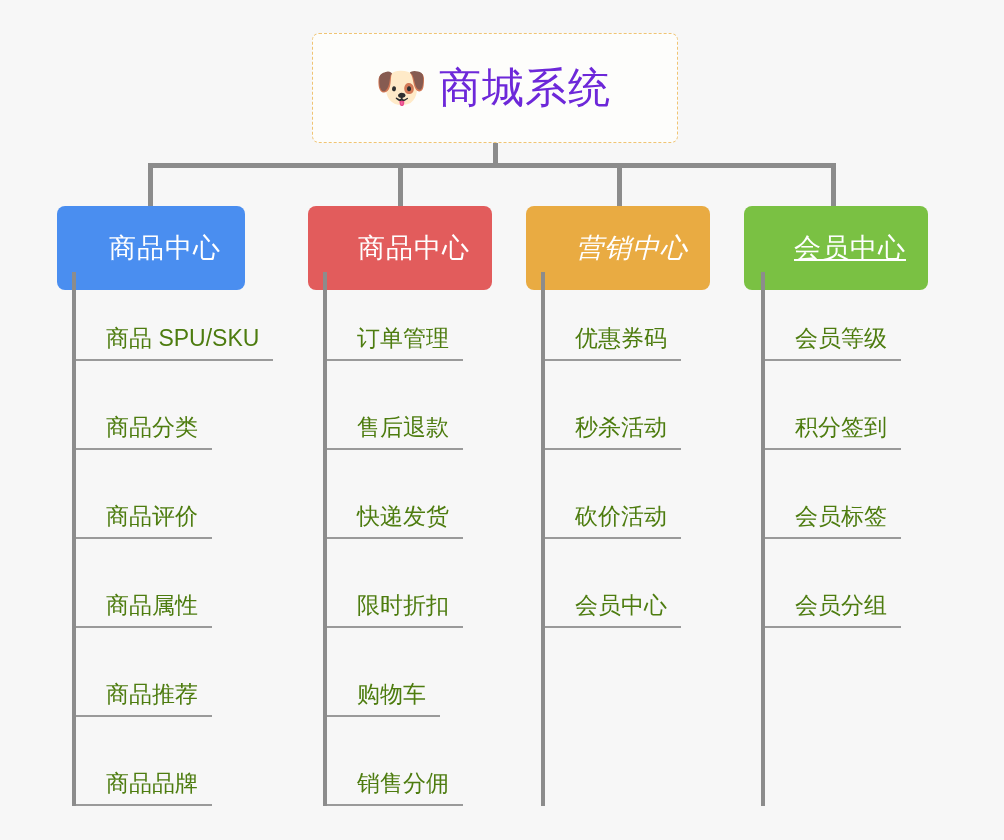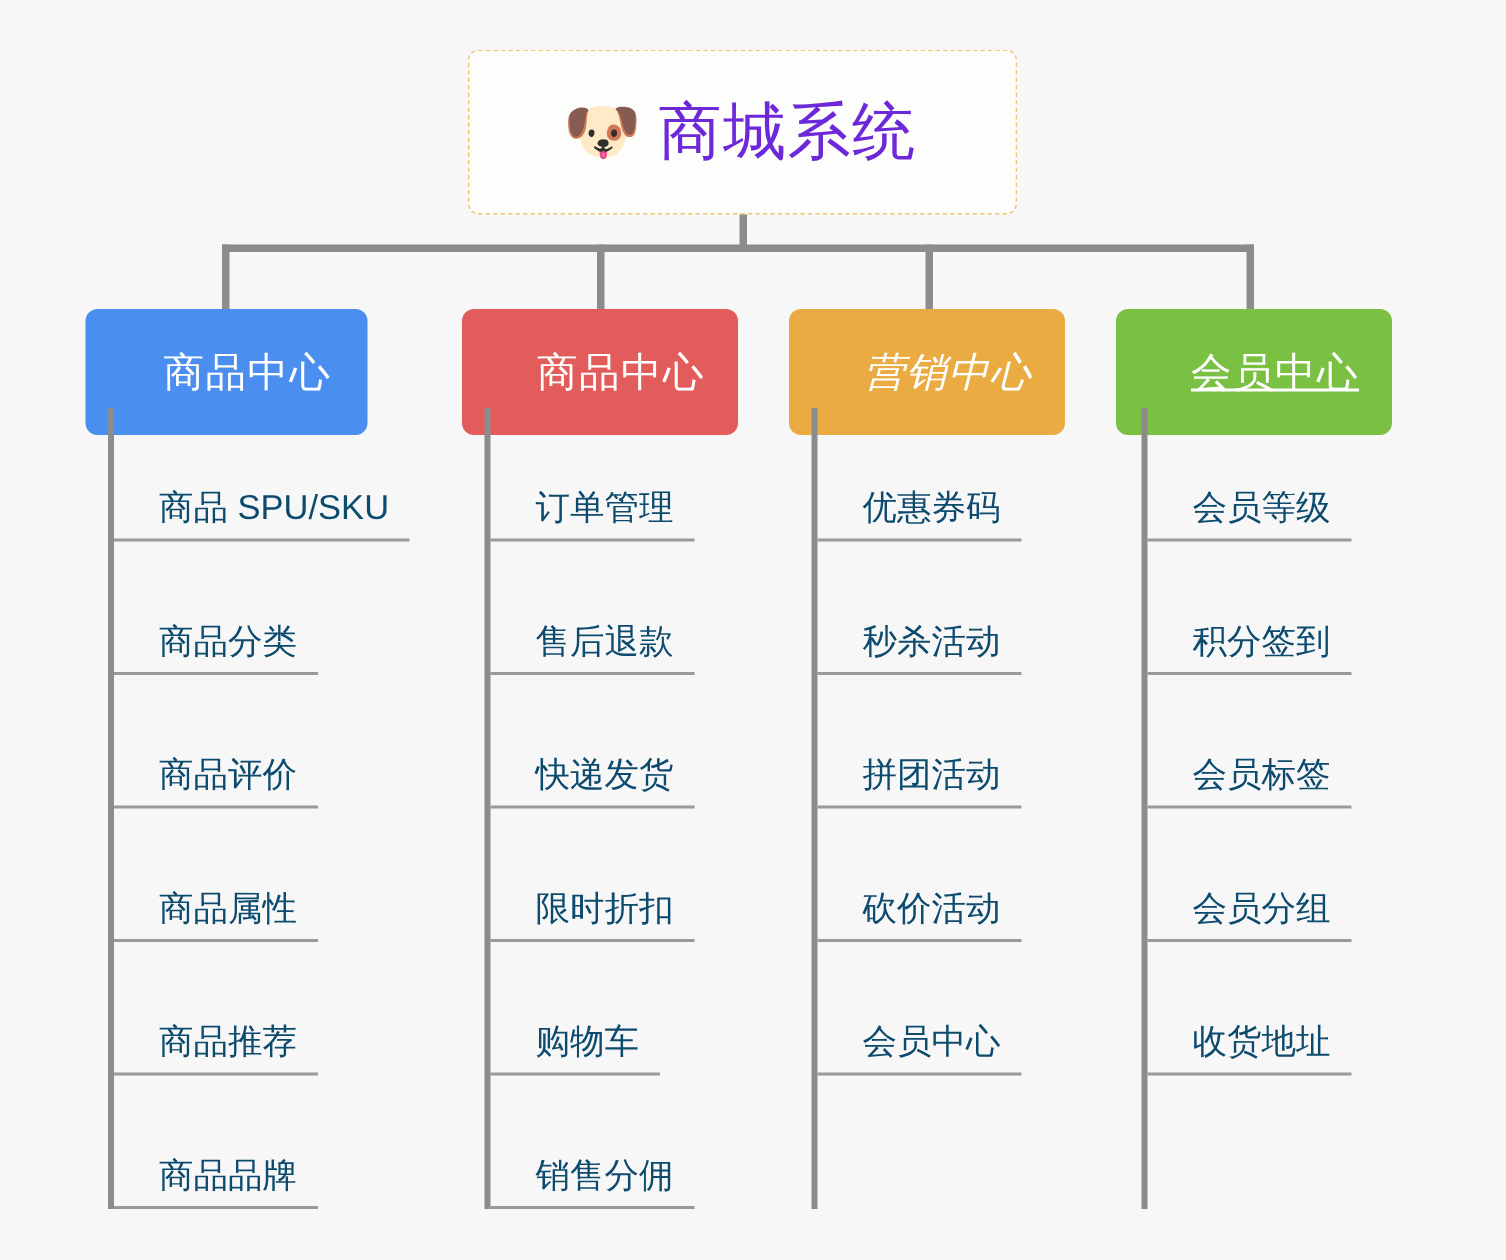--- a/index.html
+++ b/index.html
@@ -71,21 +71,21 @@
   }
   .leaf-inner {
     position: relative;
     margin-left: 4px;
     padding: 0 14px 6px 30px;
     display: inline-block;
     border-bottom: 2px solid #9a9a9a;
   }
   .leaf-label {
     font-size: 23px;
-    color: #0c4a6e;
+    color: #4d7c0f;
     white-space: nowrap;
     line-height: 30px;
     display: block;
   }
 </style>
 </head>
 <body style="background: rgb(247, 247, 247);">
 
 <div id="stage">
 
@@ -191,25 +191,20 @@
           <span class="leaf-label">优惠券码</span>
         </div>
       </div>
     <div class="leaf">
         <div class="leaf-inner">
           <span class="leaf-label">秒杀活动</span>
         </div>
       </div>
     <div class="leaf">
         <div class="leaf-inner">
-          <span class="leaf-label">拼团活动</span>
-        </div>
-      </div>
-    <div class="leaf">
-        <div class="leaf-inner">
           <span class="leaf-label">砍价活动</span>
         </div>
       </div>
     <div class="leaf">
         <div class="leaf-inner">
           <span class="leaf-label">会员中心</span>
         </div>
       </div>
   </div>
 
@@ -228,20 +223,15 @@
     <div class="leaf">
         <div class="leaf-inner">
           <span class="leaf-label">会员标签</span>
         </div>
       </div>
     <div class="leaf">
         <div class="leaf-inner">
           <span class="leaf-label">会员分组</span>
         </div>
       </div>
-    <div class="leaf">
-        <div class="leaf-inner">
-          <span class="leaf-label">收货地址</span>
-        </div>
-      </div>
   </div>
 
 </div>
 
 </body></html>

